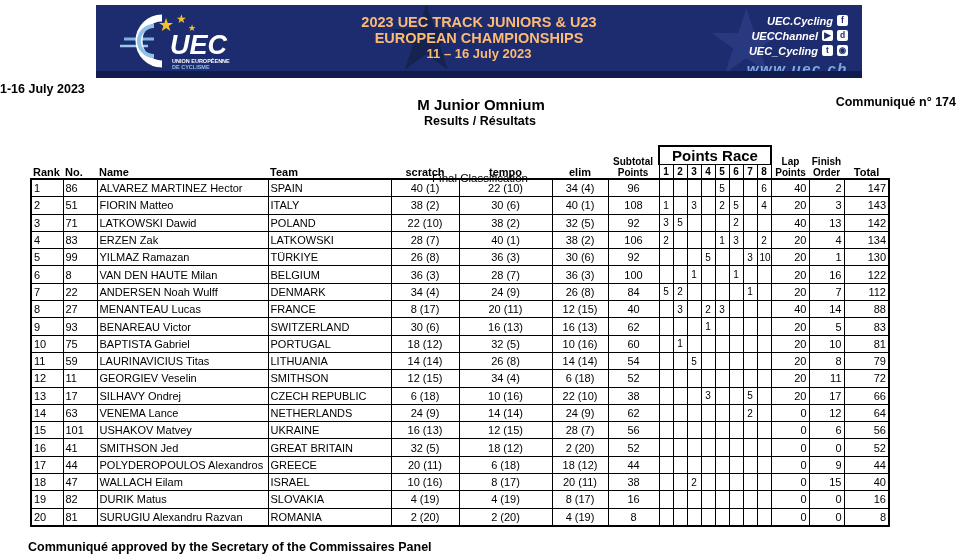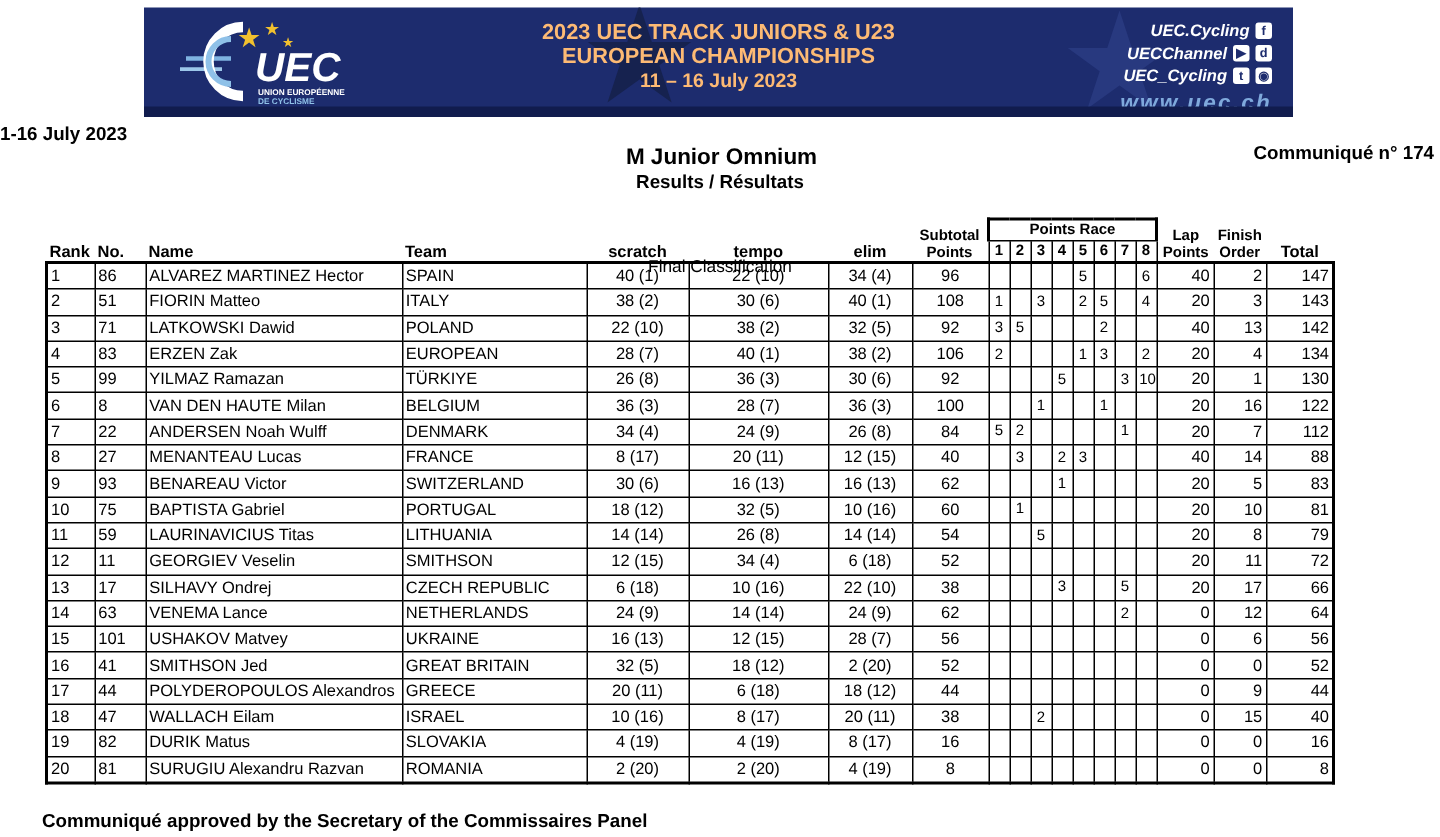--- a/index.html
+++ b/index.html
@@ -31,21 +31,21 @@
   .event-subtitle{position:absolute;left:0;width:100%;top:114px;text-align:center;font-size:12.5px;font-weight:bold;}
   .event-class{position:absolute;left:0;width:100%;top:129px;text-align:center;font-size:11.5px;margin-top:43px;}
 
   
   .results{position:absolute;left:30px;top:145px;}
   table.res{border-collapse:collapse;table-layout:fixed;width:858px;font-size:11px;}
   table.res thead th{font-weight:bold;padding:0 2px;}
   .h-left{text-align:left;vertical-align:bottom;}
   .h-center{text-align:center;vertical-align:bottom;}
   .h-2line{font-size:10px;line-height:11px;text-align:center;vertical-align:bottom;padding-bottom:1px;}
-  .pr-group{border:2px solid #000;border-bottom:1px solid #000;font-size:10px;text-align:center;height:13px;}
+  .pr-group{border:2px solid #000;border-bottom:1px solid #000;font-size:15px;text-align:center;height:13px;}
   .sprint-num{border:1px solid #000;text-align:center;font-size:10px;height:13px;padding:0;}
   table.res tbody{border:2px solid #000;}
   table.res tbody td{border:1px solid #000;height:16.3px;padding:0 2px;overflow:hidden;white-space:nowrap;}
   .c-left{text-align:left;}
   .c-mid{text-align:center;}
   .c-sprint{text-align:center;font-size:10px;padding:0;}
   .c-right{text-align:right;padding-right:3px;}
 
   .footer-note{position:absolute;left:28px;top:540px;font-size:12.5px;font-weight:bold;}
 </style>
@@ -217,21 +217,21 @@
             <td class="c-sprint"></td>
             <td class="c-sprint"></td>
             <td class="c-right">40</td>
             <td class="c-right">13</td>
             <td class="c-right">142</td>
           </tr>
           <tr>
             <td class="c-left">4</td>
             <td class="c-left">83</td>
             <td class="c-left">ERZEN Zak</td>
-            <td class="c-left">EUROPEAN</td>
+            <td class="c-left">LATKOWSKI</td>
             <td class="c-mid">28 (7)</td>
             <td class="c-mid">40 (1)</td>
             <td class="c-mid">38 (2)</td>
             <td class="c-mid">106</td>
             <td class="c-sprint">2</td>
             <td class="c-sprint"></td>
             <td class="c-sprint"></td>
             <td class="c-sprint"></td>
             <td class="c-sprint">1</td>
             <td class="c-sprint">3</td>

